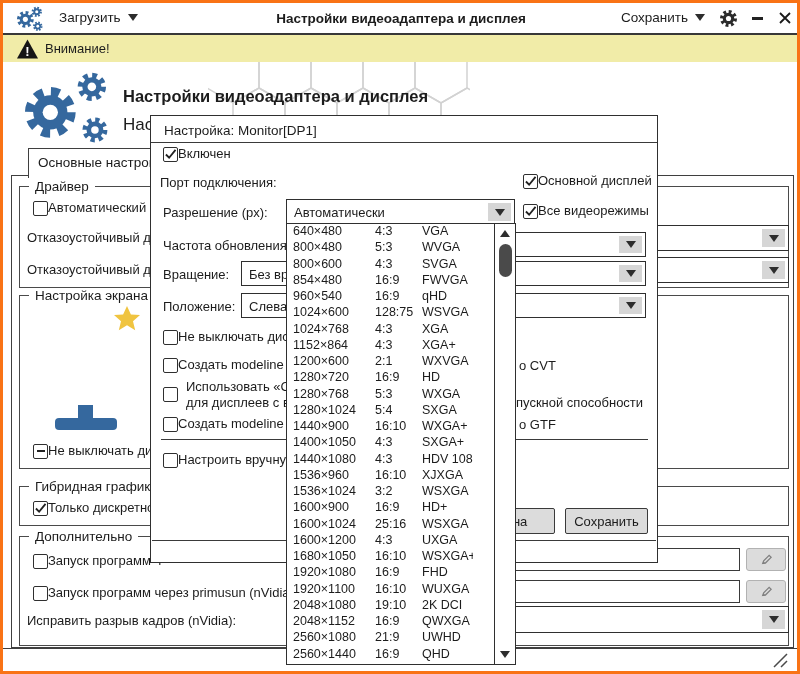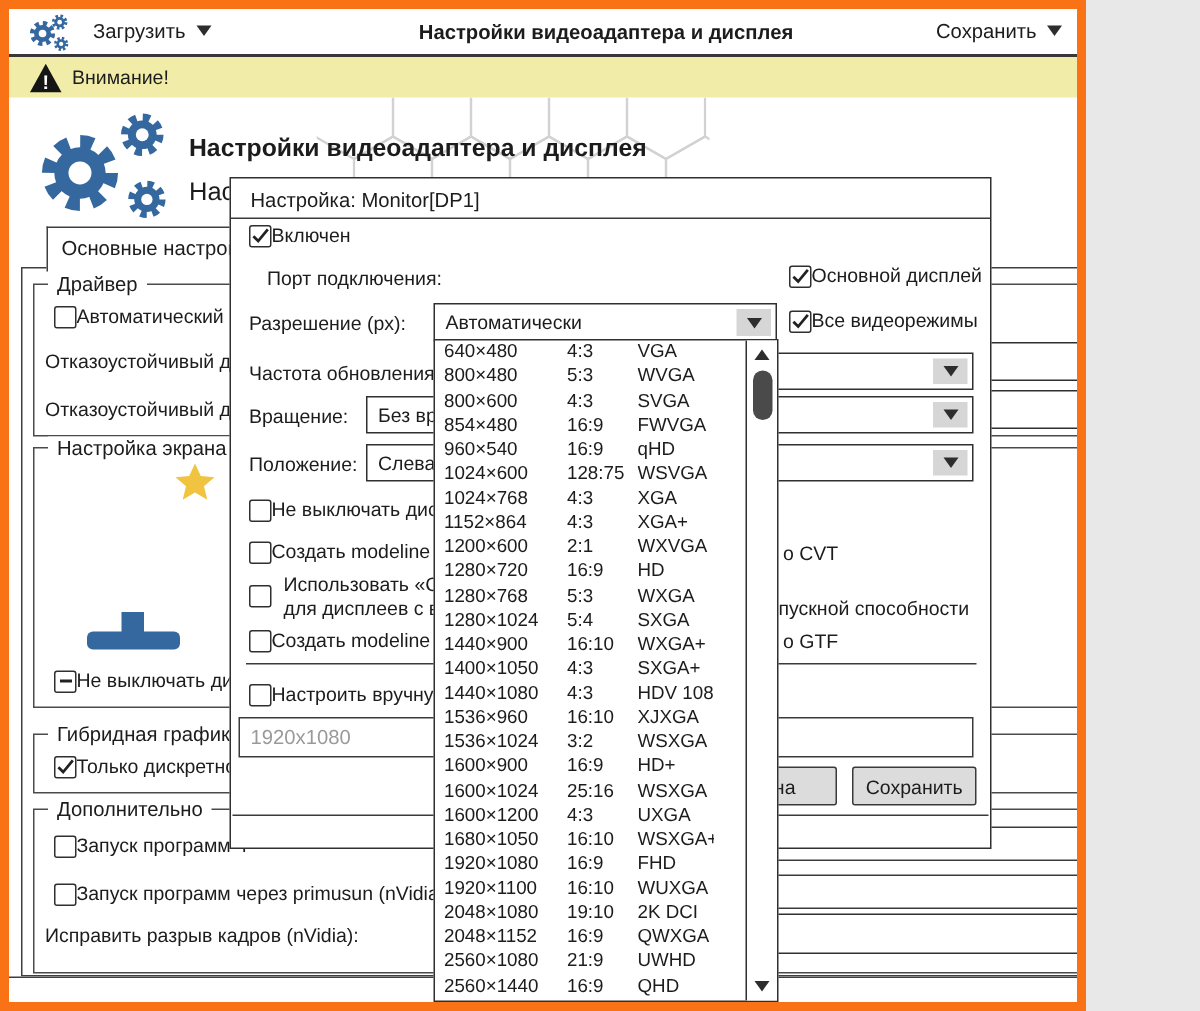--- a/index.html
+++ b/index.html
@@ -1,19 +1,19 @@
 <!DOCTYPE html>
 <html><head>
 <meta charset="utf-8">
 <style>
   * { box-sizing: border-box; margin: 0; padding: 0; }
   html,body { background:#e8e8e8; }
   #app {
-    position: relative; width: 724px; height: 674px;
-    background: #fff; border: 6px solid #f97316;
+    position: relative; width: 800px; height: 674px;
+    background: #fff; border: 3px solid #f97316;
     font-family: "Liberation Sans", "DejaVu Sans", sans-serif;
     color: #1c1c1c; overflow: hidden;
   }
   .abs { position: absolute; }
   .lbl { position: absolute; font-size: 13px; white-space: nowrap; color:#1c1c1c; }
 
   
   .titlebar { position:absolute; left:0; top:0; width:796px; height:32px; background:#fff; border-bottom:2px solid #383838; z-index:30; }
   .tb-title { position:absolute; left:0; right:0; top:8px; text-align:center; font-size:13.5px; font-weight:bold; pointer-events:none; }
   .tb-menu { position:absolute; top:7px; font-size:13.5px; display:flex; align-items:center; gap:7px; cursor:default; }
@@ -259,21 +259,21 @@
 
   <div class="cb" style="left:160px;top:143px;z-index:11">
     <span class="cbbox">
       <svg width="13" height="11" viewBox="0 0 14 12">
           <path d="M2 6 L5.5 9.5 L12.5 1" stroke="#222" stroke-width="2" fill="none"></path>
         </svg>
     </span>
     <span>Включен</span>
   </div>
 
-  <span class="lbl" style="left:172px;top:172px;z-index:11">Порт подключения:</span>
+  <span class="lbl" style="left:157px;top:172px;z-index:11">Порт подключения:</span>
   <div class="cb" style="left:520px;top:170px;z-index:11">
     <span class="cbbox">
       <svg width="13" height="11" viewBox="0 0 14 12">
           <path d="M2 6 L5.5 9.5 L12.5 1" stroke="#222" stroke-width="2" fill="none"></path>
         </svg>
     </span>
     <span>Основной дисплей</span>
   </div>
 
   <span class="lbl" style="left:160px;top:202px;z-index:11">Разрешение (px):</span>
@@ -339,23 +339,20 @@
   </div>
   <span class="frag" style="left:516px;top:414px">о GTF</span>
 
   <div class="abs" style="left:158px;top:436px;width:487px;border-top:1.5px solid #3a3a3a;z-index:11"></div>
 
   <div class="cb" style="left:160px;top:449px;z-index:11">
     <span class="cbbox"></span>
     <span>Настроить вручную</span>
   </div>
 
-  <div class="tinput" style="left:153px;top:472px;width:490px;height:27px;z-index:11">
-    <input placeholder="1920x1080" style="">
-  </div>
 
   <div class="btn" style="left:450px;top:505px;width:102px;height:26px;z-index:11">
     <span>Отмена</span>
   </div>
   <div class="btn" style="left:562px;top:505px;width:83px;height:26px;z-index:11">
     <span>Сохранить</span>
   </div>
   <div class="abs" style="left:149px;top:537px;width:504px;border-top:1.5px solid #3a3a3a;z-index:11"></div>
 
   <div class="reslist">

